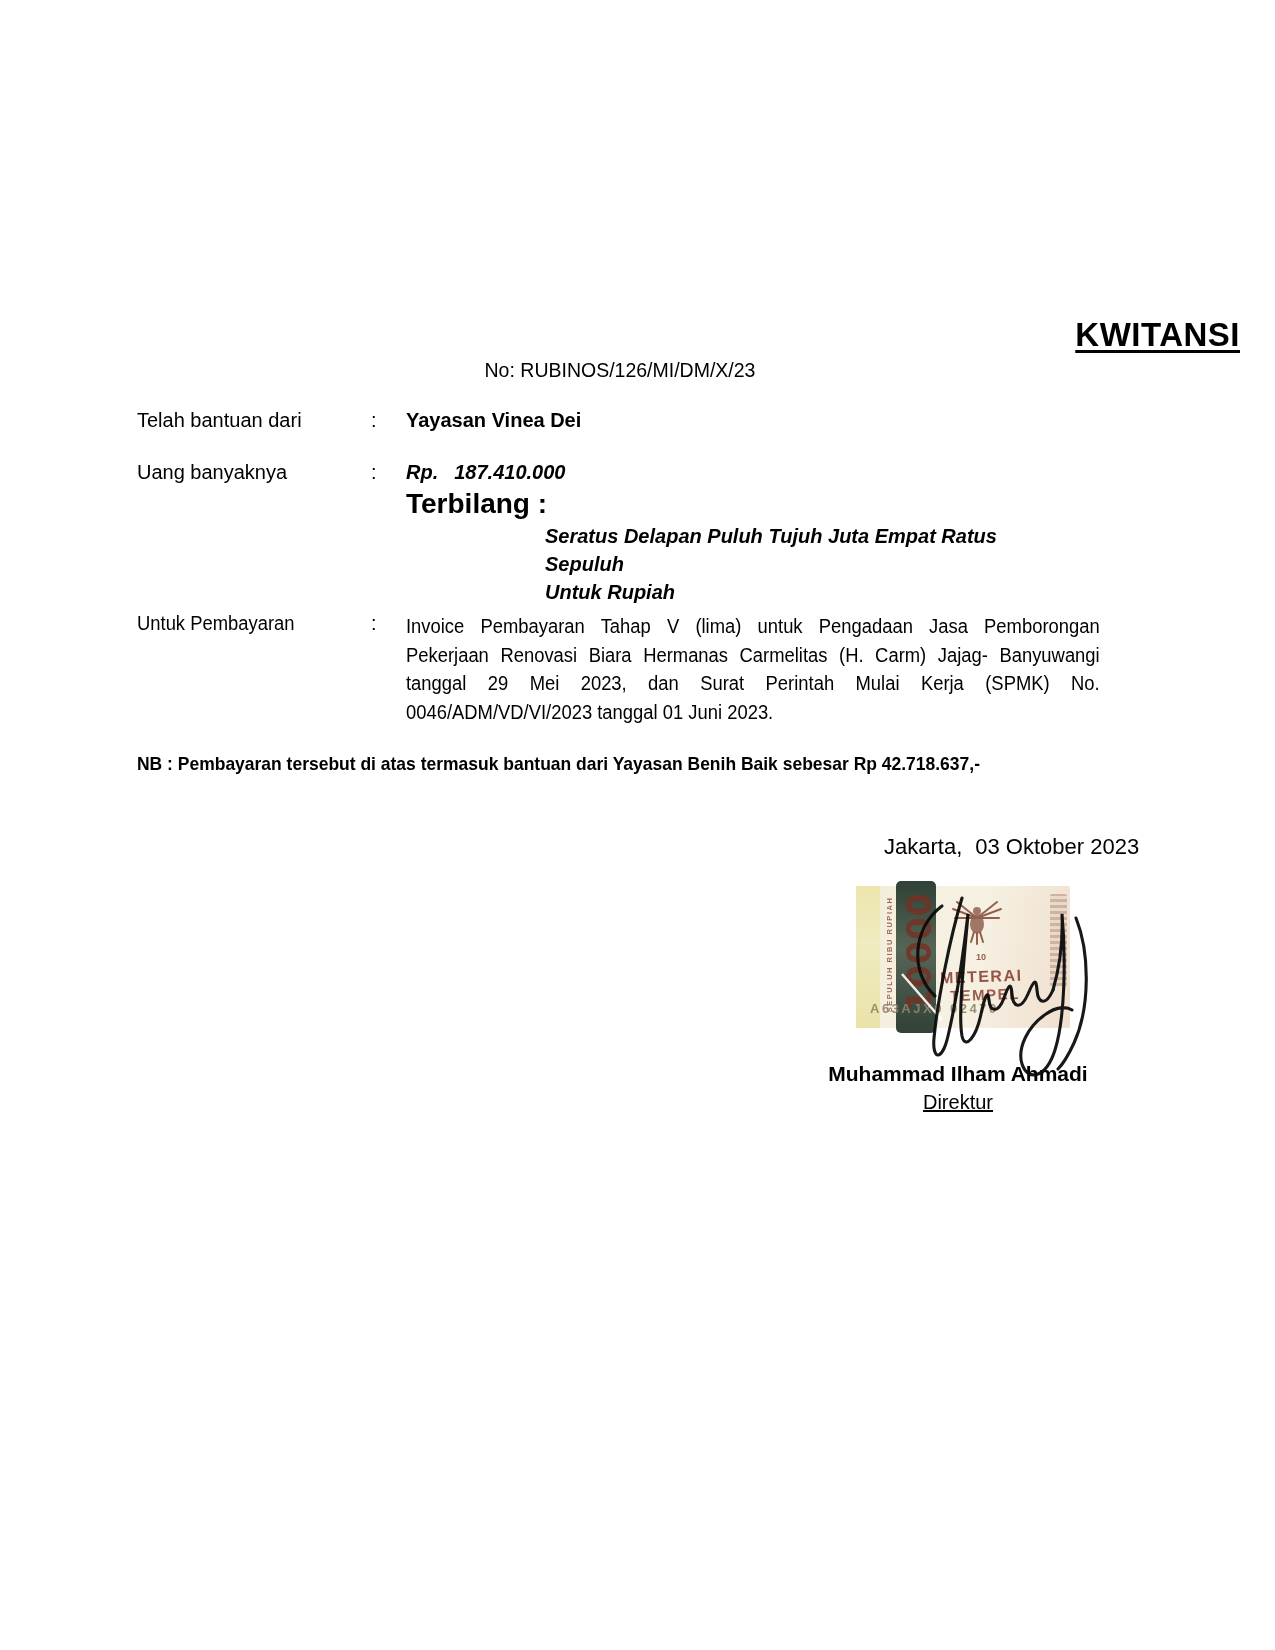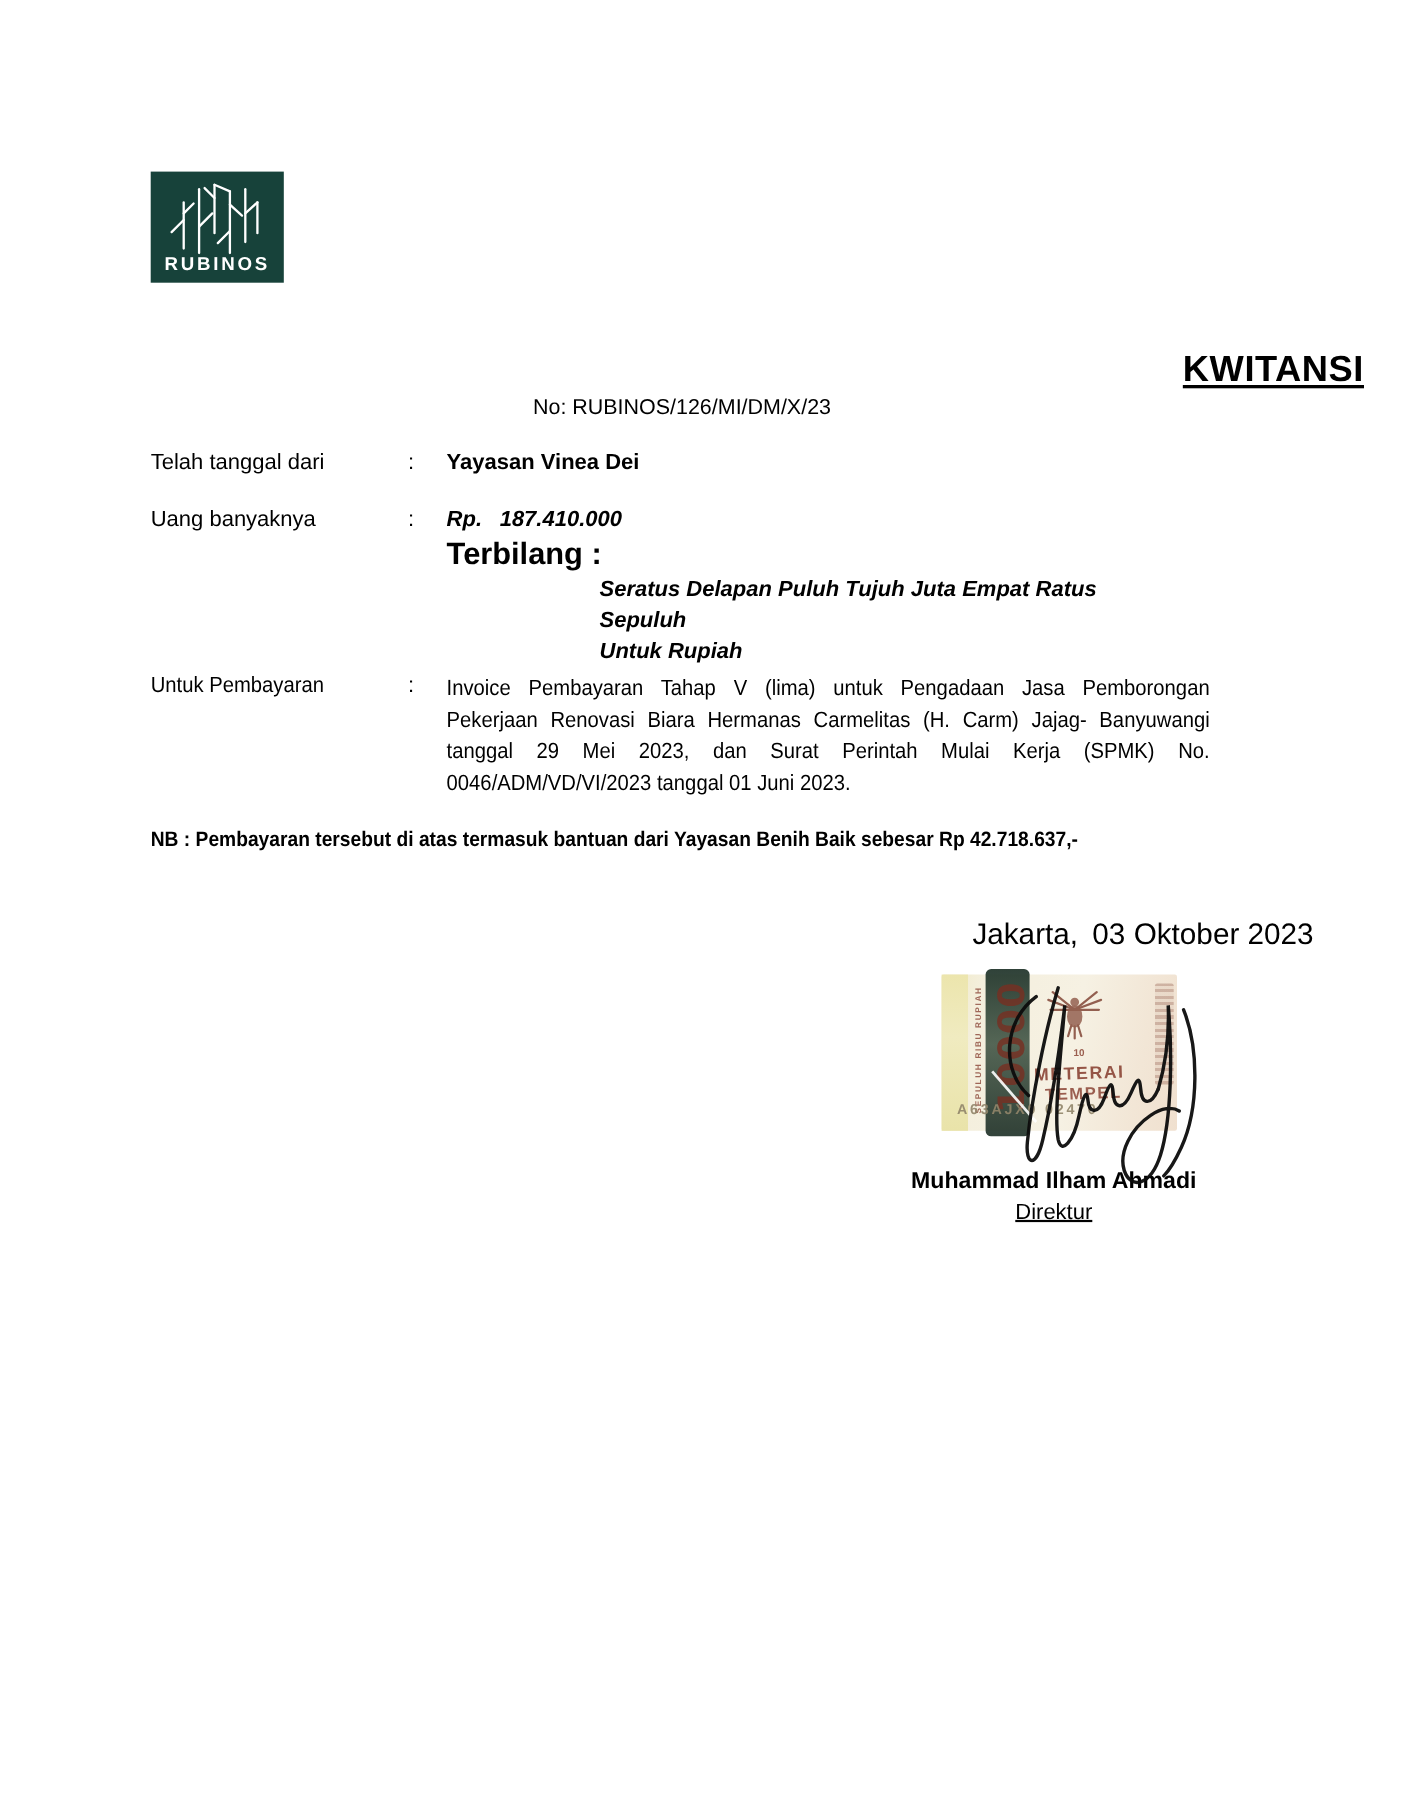--- a/index.html
+++ b/index.html
@@ -54,21 +54,21 @@
   }
   .jline { text-align:justify; text-align-last:justify; }
   .lline { text-align:left; }
 
   .nb-line {
     position:absolute; left:137px; top:753px; font-size:19px; font-weight:bold;
     white-space:nowrap;
   }
 
   
-  .date-line { position:absolute; left:884px; top:834px; font-size:27px; white-space:nowrap;text-align:center; }
+  .date-line { position:absolute; left:884px; top:834px; font-size:22px; white-space:nowrap;text-align:center; }
   .date-line .date { margin-left:13px; }
 
   .stamp {
     position:absolute; left:856px; top:886px; width:214px; height:142px;
     background:linear-gradient(100deg,#efe9c4 0%,#f4efdd 16%,#f6f1e3 55%,#f2e6d6 82%,#f0e0cf 100%);
     border-radius:2px;
   }
   .stamp .ystrip { position:absolute; left:0; top:0; width:24px; height:100%;
     background:linear-gradient(180deg,#ece5ad,#f0ebc0 40%,#e9e3a9); }
   .stamp .side-text {
@@ -112,48 +112,27 @@
     position:absolute; left:800px; top:1062px; width:316px; text-align:center; z-index:1;
   }
   .signer .name  { font-size:21px; font-weight:bold; }
   .signer .role  { font-size:20px; margin-top:5px;text-decoration:underline; }
 </style>
 </head>
 <body>
 
 <div class="page">
 
-  <div class="logo">
-    <svg width="121" height="72" viewBox="0 0 121 72">
-      <g stroke="#ffffff" stroke-width="2.1" fill="none" stroke-linecap="round">
-        <path d="M30 24 L30 66"></path>
-        <path d="M30 40 L19 51"></path>
-        <path d="M30 34 L39 25"></path>
-        <path d="M44 12 L44 70"></path>
-        <path d="M44 46 L56 34"></path>
-        <path d="M58 8 L58 52"></path>
-        <path d="M58 20 L49 11"></path>
-        <path d="M58 8 L72 14"></path>
-        <path d="M72 14 L72 70"></path>
-        <path d="M72 50 L61 61"></path>
-        <path d="M72 26 L83 36"></path>
-        <path d="M86 12 L86 60"></path>
-        <path d="M86 34 L97 24"></path>
-        <path d="M97 24 L97 52"></path>
-      </g>
-    </svg>
-    <div class="brand">RUBINOS</div>
-  </div>
 
   <div class="title-wrap">
     <span class="doc-title">KWITANSI</span>
   </div>
   <div class="doc-number">No: RUBINOS/126/MI/DM/X/23</div>
 
-  <div class="flabel row-received">Telah tanggal dari</div>
+  <div class="flabel row-received">Telah bantuan dari</div>
   <div class="fcolon row-received">:</div>
   <div class="fvalue row-received b">Yayasan Vinea Dei</div>
 
   <div class="flabel row-amount">Uang banyaknya</div>
   <div class="fcolon row-amount">:</div>
   <div class="fvalue row-amount bi">
     <span class="amount-cur">Rp.</span><span>187.410.000</span>
   </div>
 
   <div class="terbilang-label">Terbilang :</div>

